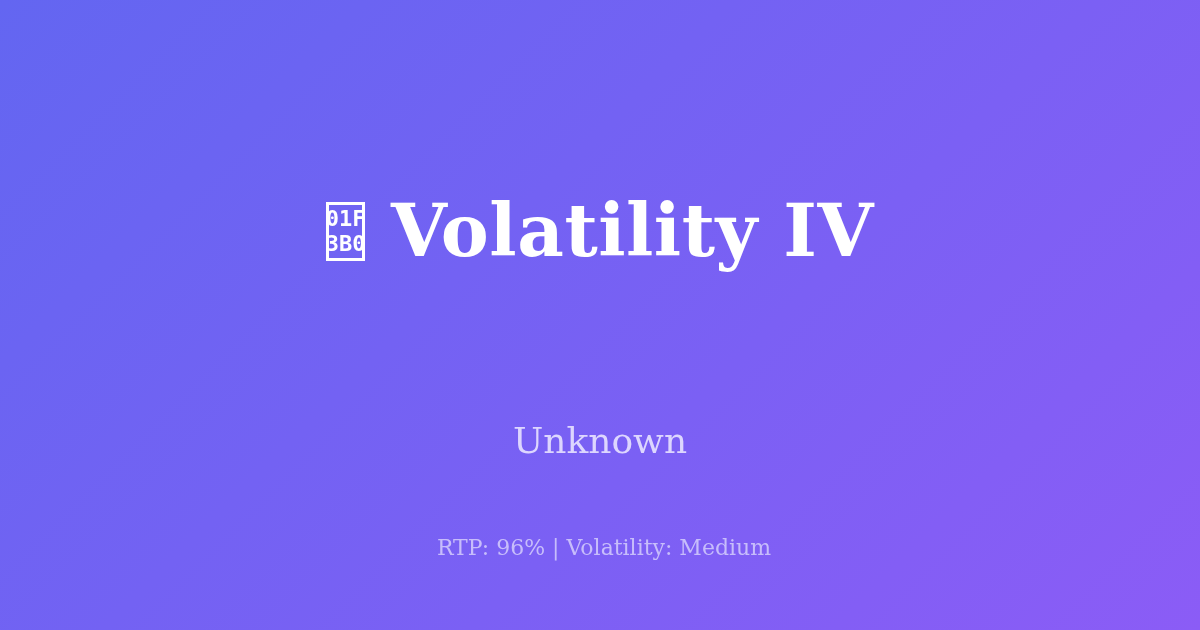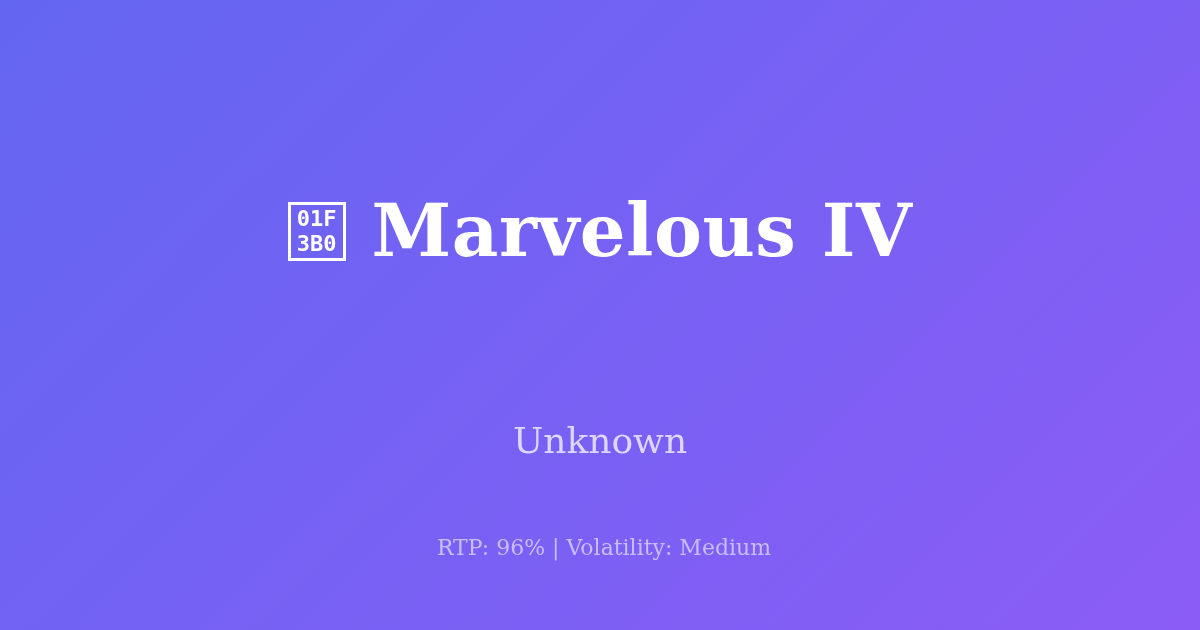--- a/index.html
+++ b/index.html
@@ -35,21 +35,21 @@
     gap: 26px;
     margin-top: -24px;
   }
 
   
   .tofu-icon {
     display: inline-flex;
     flex-direction: column;
     align-items: center;
     justify-content: center;
-    width: 58px;
+    width: 39px;
     height: 59px;
     box-sizing: border-box;
     border: 3px solid #ffffff;
     flex: 0 0 auto;
     line-height: 1;
     user-select: none;
   }
 
   .tofu-icon .tofu-row {
     font-family: "DejaVu Sans Mono", "Liberation Mono", monospace;
@@ -103,21 +103,21 @@
 
 <div id="card">
 
   <div class="title-row">
 
     <span class="tofu-icon">
       <span class="tofu-row">01F</span>
       <span class="tofu-row">3B0</span>
     </span>
 
-    <h1 class="card-title">Marvelous IV</h1>
+    <h1 class="card-title">Volatility IV</h1>
 
   </div>
 
   <div class="card-subtitle">Unknown</div>
 
   <div class="card-footer">RTP: 96% | Volatility: Medium</div>
 
 </div>
 
 </body></html>

